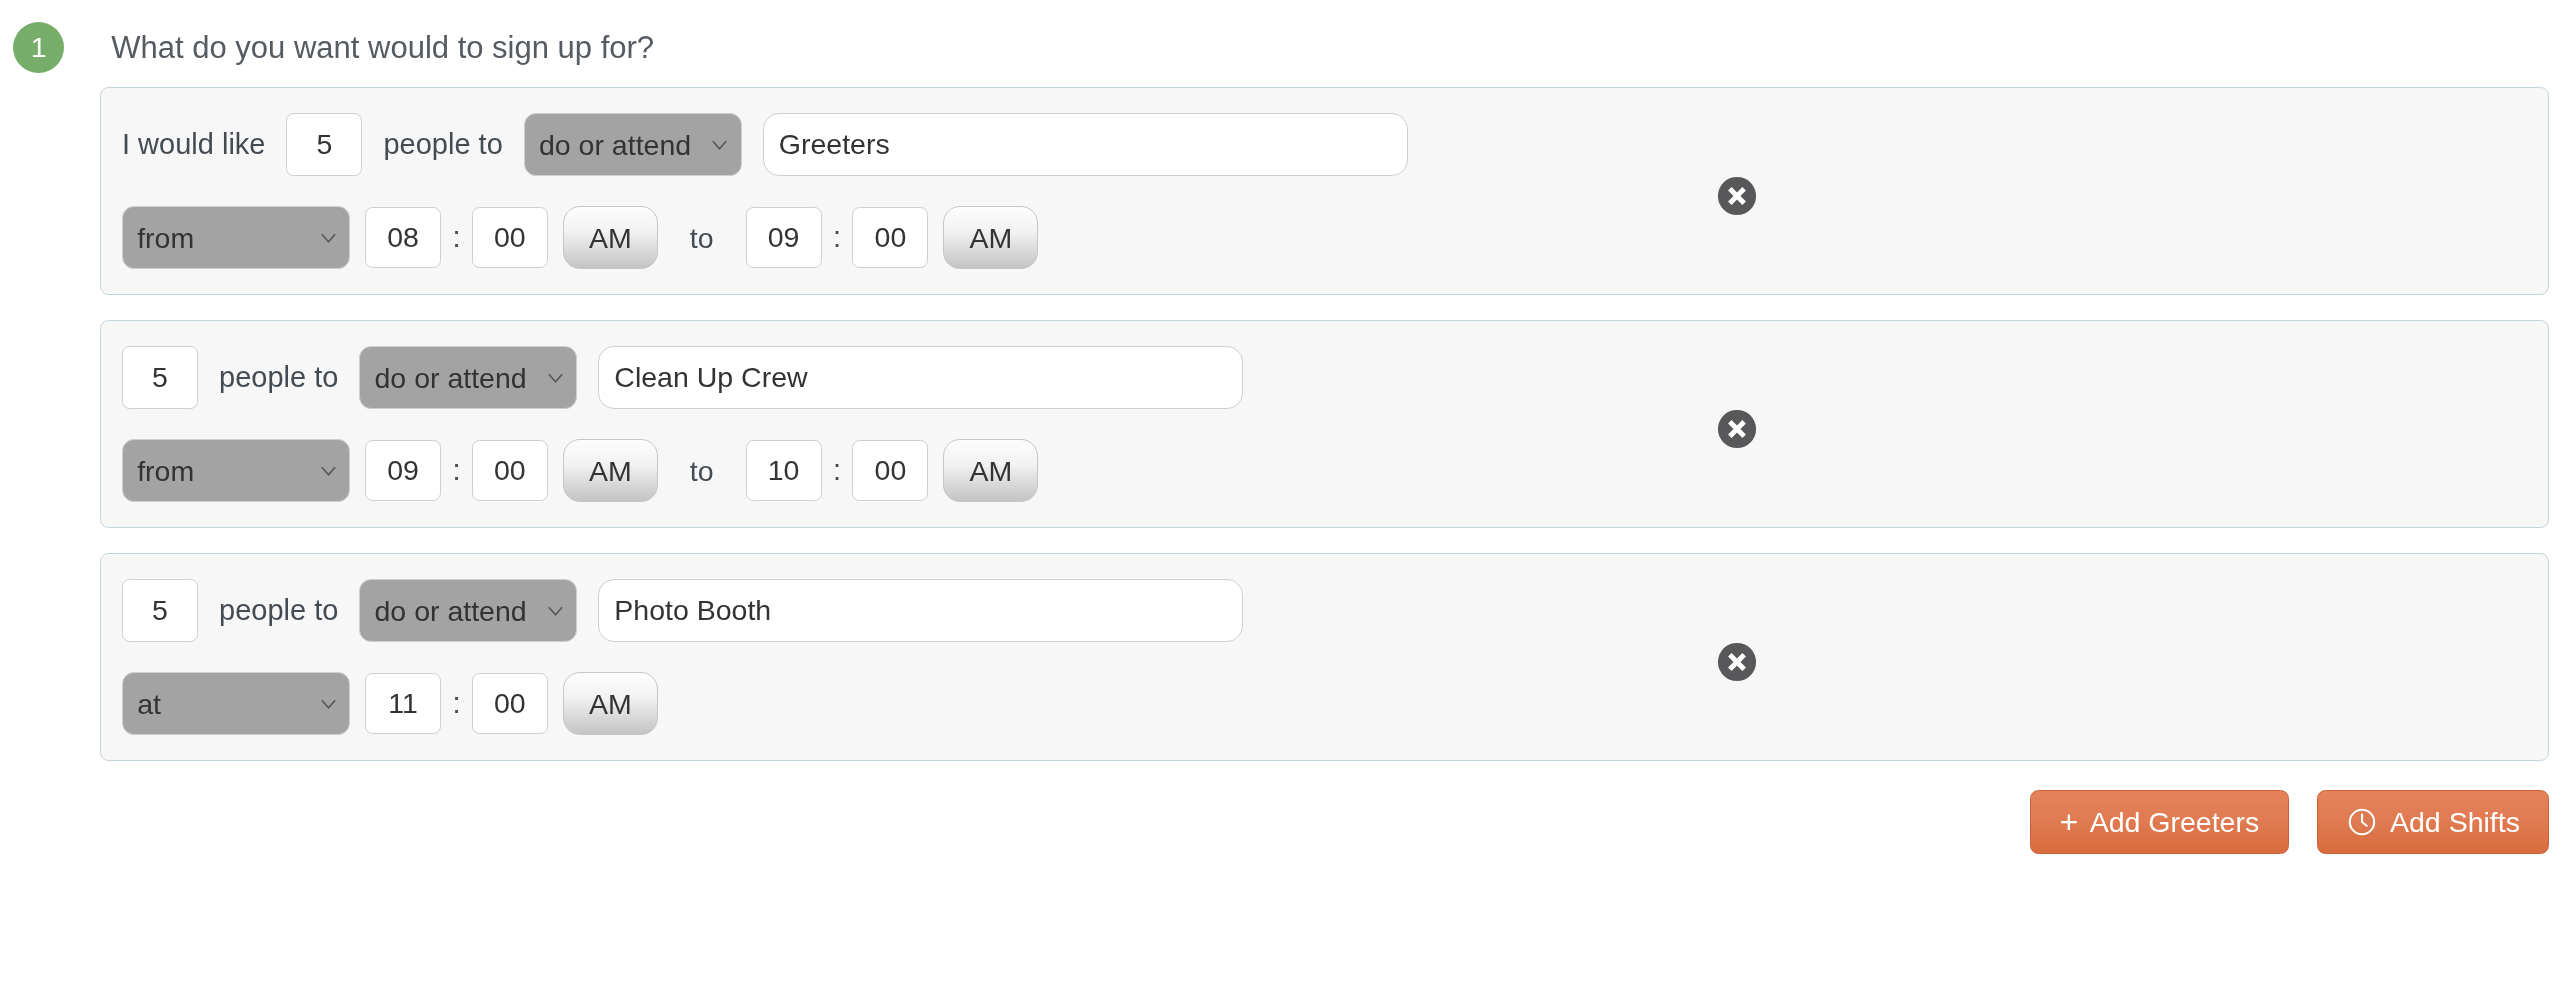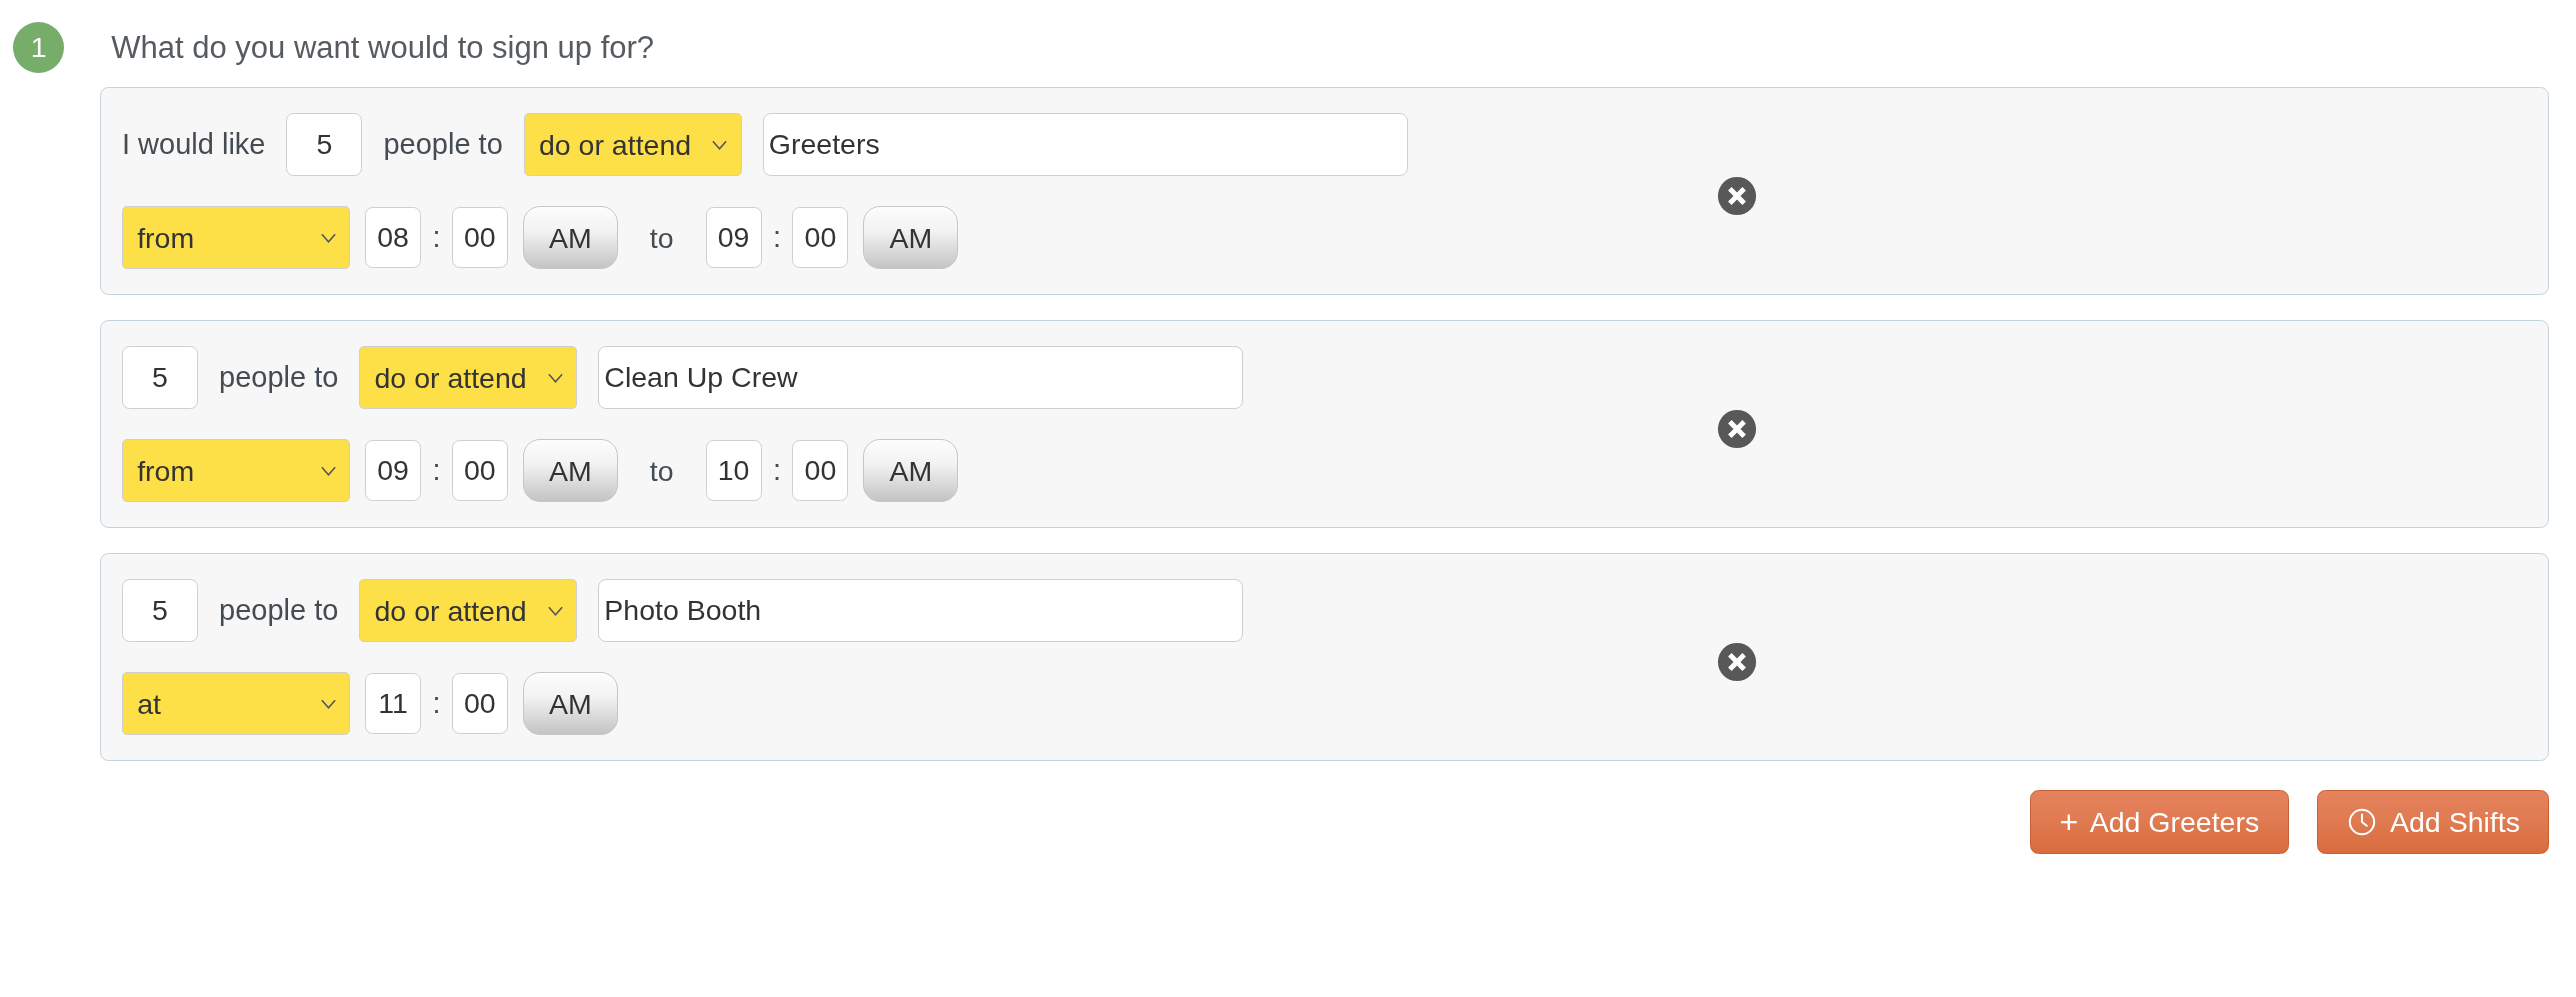--- a/index.html
+++ b/index.html
@@ -85,53 +85,53 @@
     border-radius: 7.6px;
     background: #ffffff;
     color: #333333;
     font-size: 28.5px;
     font-family: "Liberation Sans", sans-serif;
     text-align: center;
     padding: 0;
     outline: none;
   }
   .time-input {
-    width: 56px;
+    width: 76px;
     height: 61px;
     border: 1.9px solid #cfcfcf;
     border-radius: 7.6px;
     background: #ffffff;
     color: #333333;
     font-size: 28.5px;
     font-family: "Liberation Sans", sans-serif;
     text-align: center;
     padding: 0;
     outline: none;
   }
   .txt-input {
     height: 63px;
     border: 1.9px solid #cfcfcf;
-    border-radius: 8px;
+    border-radius: 16px;
     background: #ffffff;
     color: #333333;
     font-size: 28.5px;
     font-family: "Liberation Sans", sans-serif;
-    padding: 0 5px;
+    padding: 0 15px;
     outline: none;
     width: 645px;
   }
 
   
   .sel {
     position: relative;
     display: inline-block;
     height: 63px;
     border: 1.9px solid #cfcfcf;
-    border-radius: 5px;
-    background: #fde047;
+    border-radius: 12px;
+    background: #a3a3a3;
     overflow: hidden;
     flex: 0 0 auto;
   }
   .sel-text {
     position: absolute;
     left: 14.2px;
     top: 0;
     height: 100%;
     display: flex;
     align-items: center;

